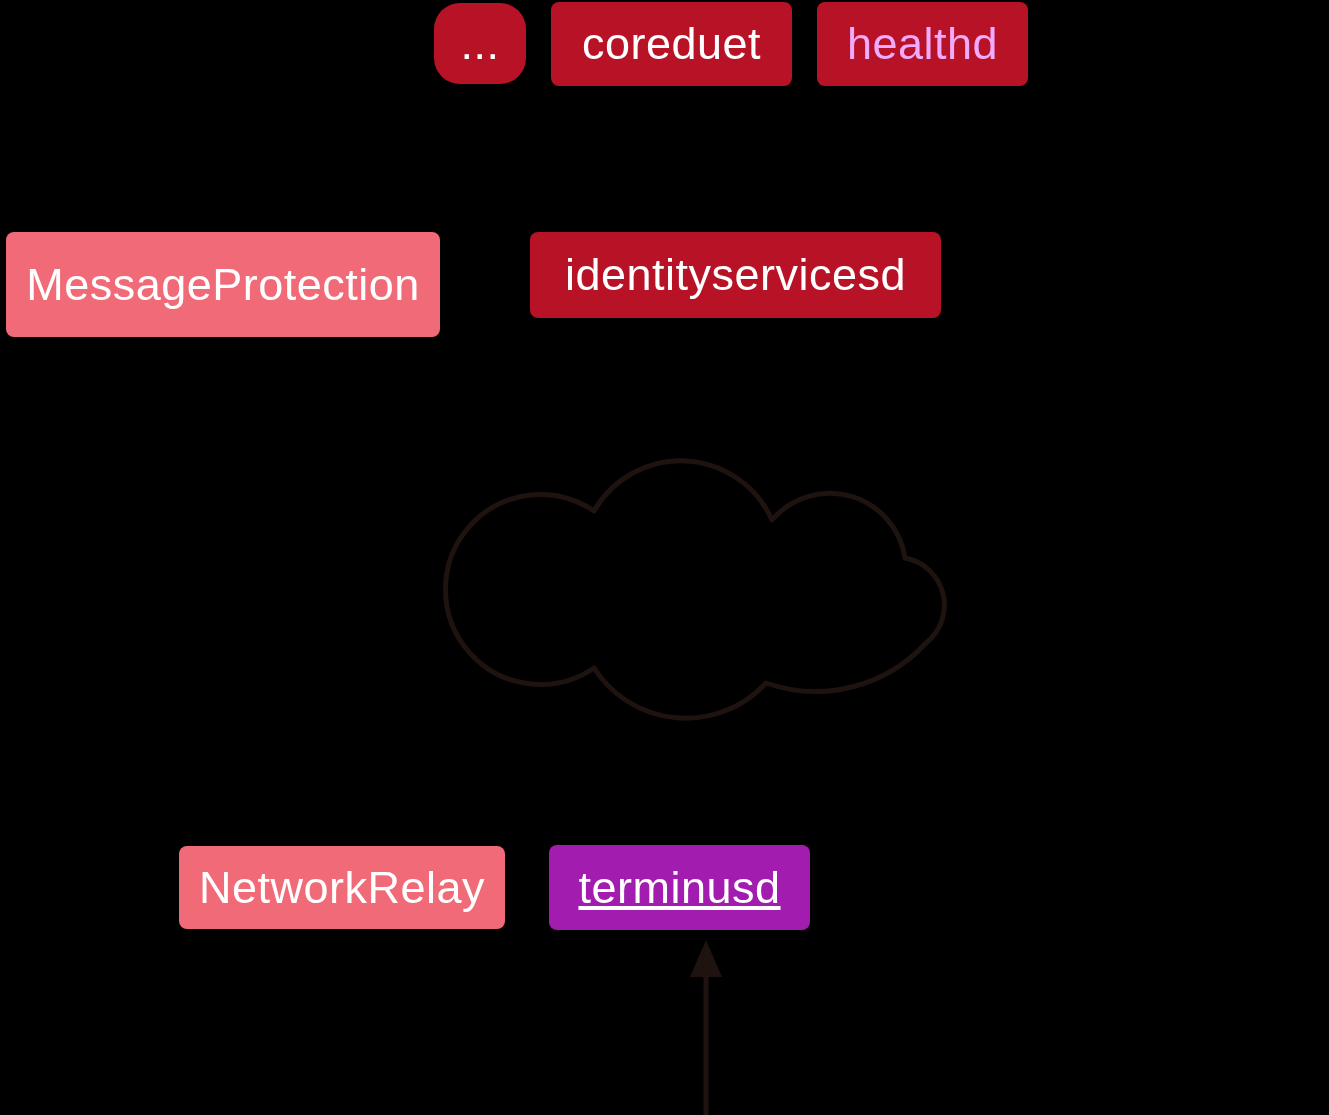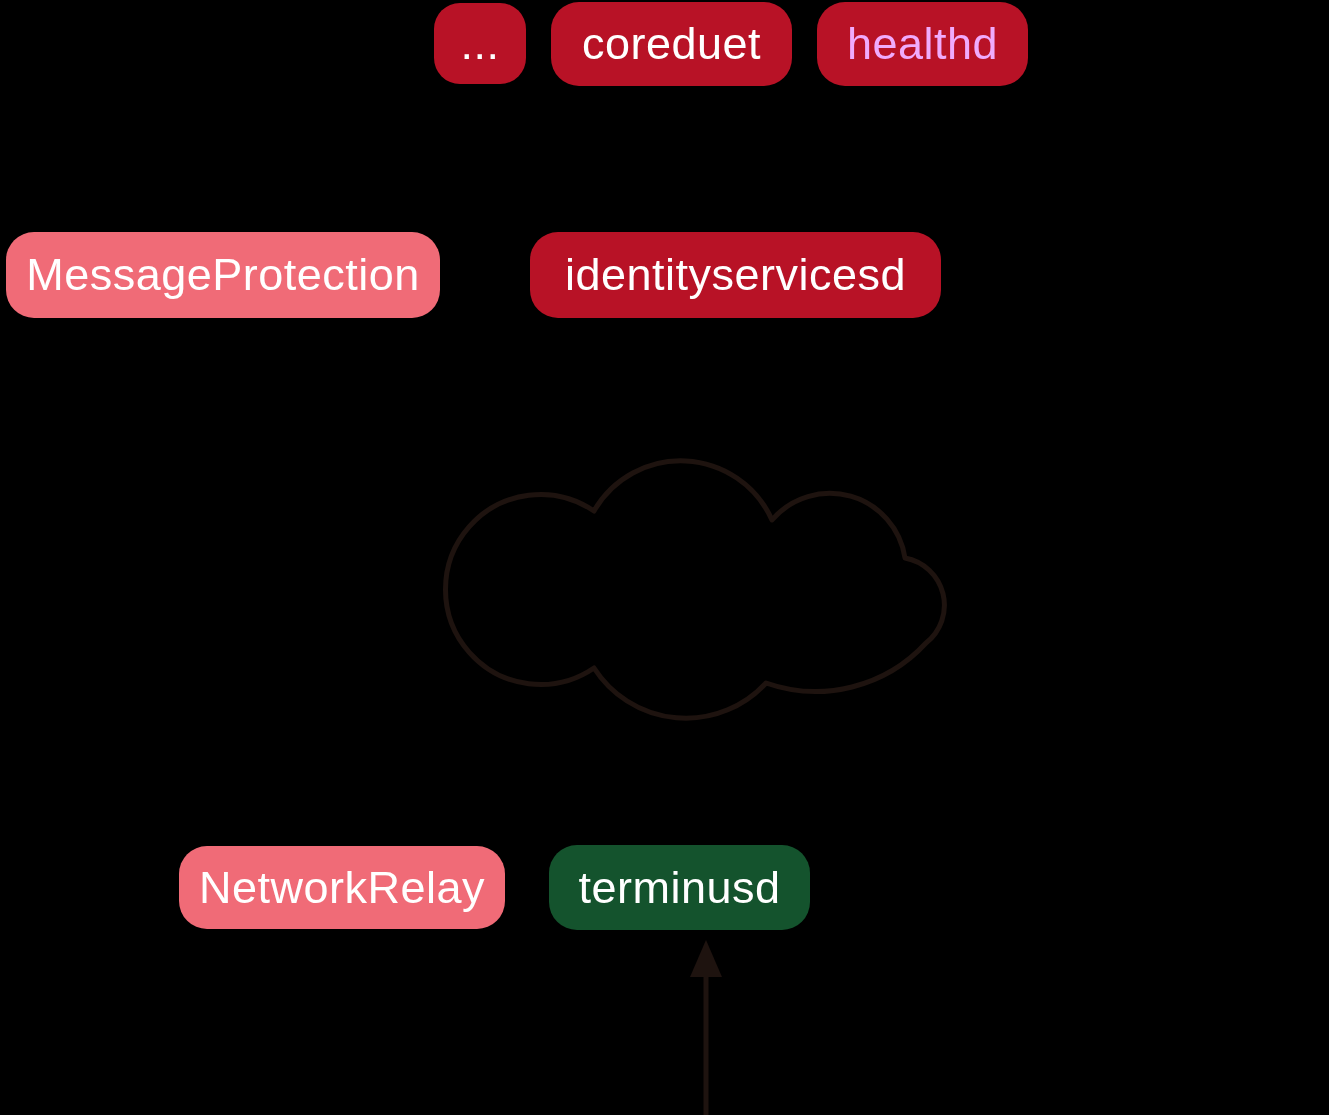--- a/index.html
+++ b/index.html
@@ -10,29 +10,29 @@
     overflow:hidden;
     font-family:"Liberation Sans", sans-serif;
   }
   .pill{
     position:absolute;
     display:flex;align-items:center;justify-content:center;
     color:#ffffff;
     font-size:45px;
     font-weight:400;
     letter-spacing:0.5px;
-    border-radius:28px;
+    border-radius:8px;
     box-sizing:border-box;
     white-space:nowrap;
   }
   
   #pill-ellipsis          {left:434px; top:3px;   width:92px;  height:81px; border-radius:26px;}
   #pill-coreduet          {left:551px; top:2px;   width:241px; height:84px;}
   #pill-healthd           {left:817px; top:2px;   width:211px; height:84px;}
-  #pill-messageprotection {left:6px;   top:232px; width:434px; height:86px;}
+  #pill-messageprotection {left:6px;   top:232px; width:434px; height:105px;}
   #pill-identityservicesd {left:489px; top:232px; width:411px; height:86px;}
   #pill-networkrelay      {left:179px; top:846px; width:326px; height:83px;}
   #pill-terminusd         {left:549px; top:845px; width:261px; height:85px;}
   svg.overlay{
     position:absolute;left:0;top:0;width:1329px;height:1115px;
     pointer-events:none;
   }
 </style>
 </head>
 <body>
@@ -64,17 +64,17 @@
   <div class="pill" id="pill-messageprotection" style="background: rgb(240, 107, 119); color: rgb(255, 255, 255);">
     <span>MessageProtection</span>
   </div>
   <div class="pill" id="pill-identityservicesd" style="background: rgb(184, 18, 38); color: rgb(255, 255, 255); margin-left: 41px;">
     <span>identityservicesd</span>
   </div>
 
   <div class="pill" id="pill-networkrelay" style="background: rgb(240, 107, 119); color: rgb(255, 255, 255);">
     <span>NetworkRelay</span>
   </div>
-  <div class="pill" id="pill-terminusd" style="background: #14532d; color: rgb(255, 255, 255);">
+  <div class="pill" id="pill-terminusd" style="background: #a21caf; color: rgb(255, 255, 255); text-decoration: underline;">
     <span>terminusd</span>
   </div>
 
 </div>
 
 </body></html>

